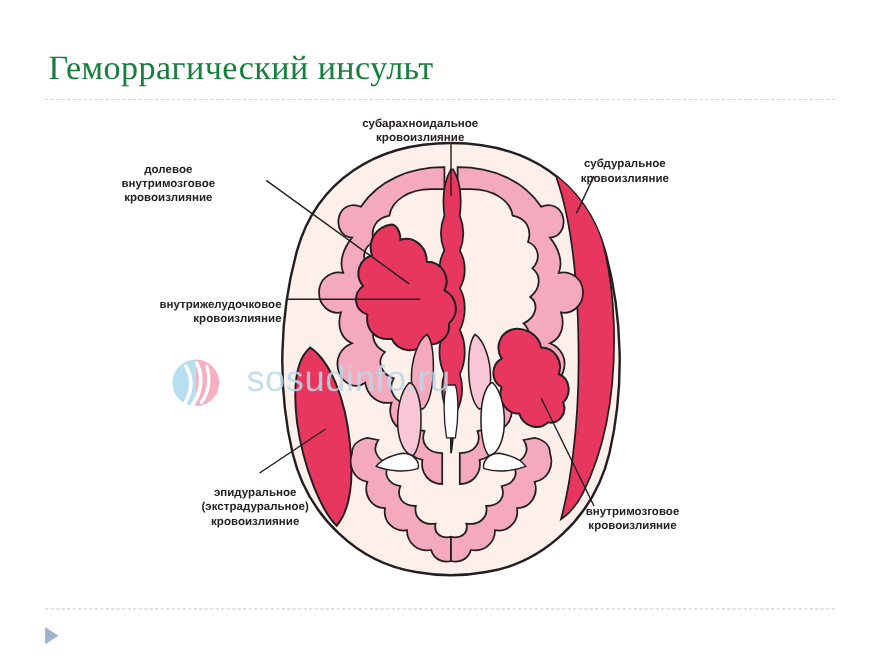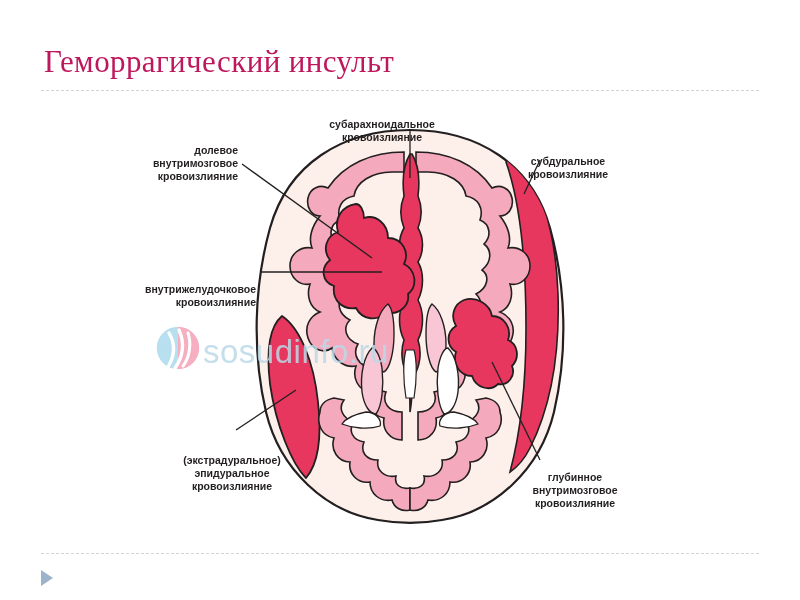--- a/index.html
+++ b/index.html
@@ -13,21 +13,21 @@
   }
   .slide{position:absolute;inset:0;background:#ffffff;}
 
   
   .title{
     position:absolute;
     left:44px; top:44px;
     font-family:"Liberation Serif", serif;
     font-size:31px;
     font-weight:400;
-    color:#be185d;
+    color:#15803d;
     letter-spacing:.4px;
     white-space:nowrap;
   }
   .rule-top{
     position:absolute;
     left:41px; top:90px; width:718px;
     border-top:1px dashed #cfd3da;
   }
   .rule-bottom{
     position:absolute;
@@ -52,30 +52,29 @@
   .figure svg{display:block;width:100%;height:100%;}
 
   .lbl{
     font-family:"Liberation Sans", sans-serif;
     font-size:10.5px;
     line-height:13px;
     color:#231f20;
     font-weight:600;
     position:absolute;
     white-space:nowrap;
-    margin-top:12px;
   }
   .lbl.r{text-align:right;}
   .lbl.c{text-align:center;}
   .lbl.l{text-align:center;}
 
   .wm{
     position:absolute;
     left:155px; top:325px;
-    display:flex;align-items:flex-end;gap:2px;
+    display:flex;align-items:flex-start;gap:23px;
     pointer-events:none;
   }
   .wm-text{
     font-family:"Liberation Sans", sans-serif;
     font-size:33px;
     color:#bcd9e8;
     letter-spacing:.5px;
     opacity:.85;
   }
 </style>
@@ -319,44 +318,43 @@
 
         <line x1="420" y1="348" x2="372" y2="250"></line>
       </g>
     </svg>
 
     <div class="lbl c" style="left:172px; top:-6px; width:180px;">
       <div>субарахноидальное</div>
       <div>кровоизлияние</div>
     </div>
 
-    <div class="lbl r" style="left:-52px; top:20px; width:170px;">
+    <div class="lbl r" style="left:-52px; top:36px; width:170px;text-align:center;">
       <div>долевое</div>
       <div>внутримозговое</div>
       <div>кровоизлияние</div>
     </div>
 
     <div class="lbl l" style="left:363px; top:31px; width:170px;">
       <div>субдуральное</div>
       <div>кровоизлияние</div>
     </div>
 
     <div class="lbl r" style="left:-60px; top:159px; width:196px;">
       <div>внутрижелудочковое</div>
       <div>кровоизлияние</div>
     </div>
 
     <div class="lbl c" style="left:18px; top:330px; width:188px;">
+      <div>эпидуральное</div>
       <div>(экстрадуральное)</div>
-      <div>эпидуральное</div>
       <div>кровоизлияние</div>
     </div>
 
     <div class="lbl c" style="left:355px; top:347px; width:200px;">
-      <div>глубинное</div>
       <div>внутримозговое</div>
       <div>кровоизлияние</div>
     </div>
   </div>
 
   <div class="wm">
     <svg width="46" height="46" viewBox="0 0 46 46">
       <circle cx="23" cy="23" r="22" fill="#ffffff"></circle>
       <path d="M23 1 A22 22 0 0 0 23 45 Z" fill="#9fd4ea" opacity=".75"></path>
       <path d="M23 1 A22 22 0 0 1 23 45 Z" fill="#f29bb2" opacity=".8"></path>

